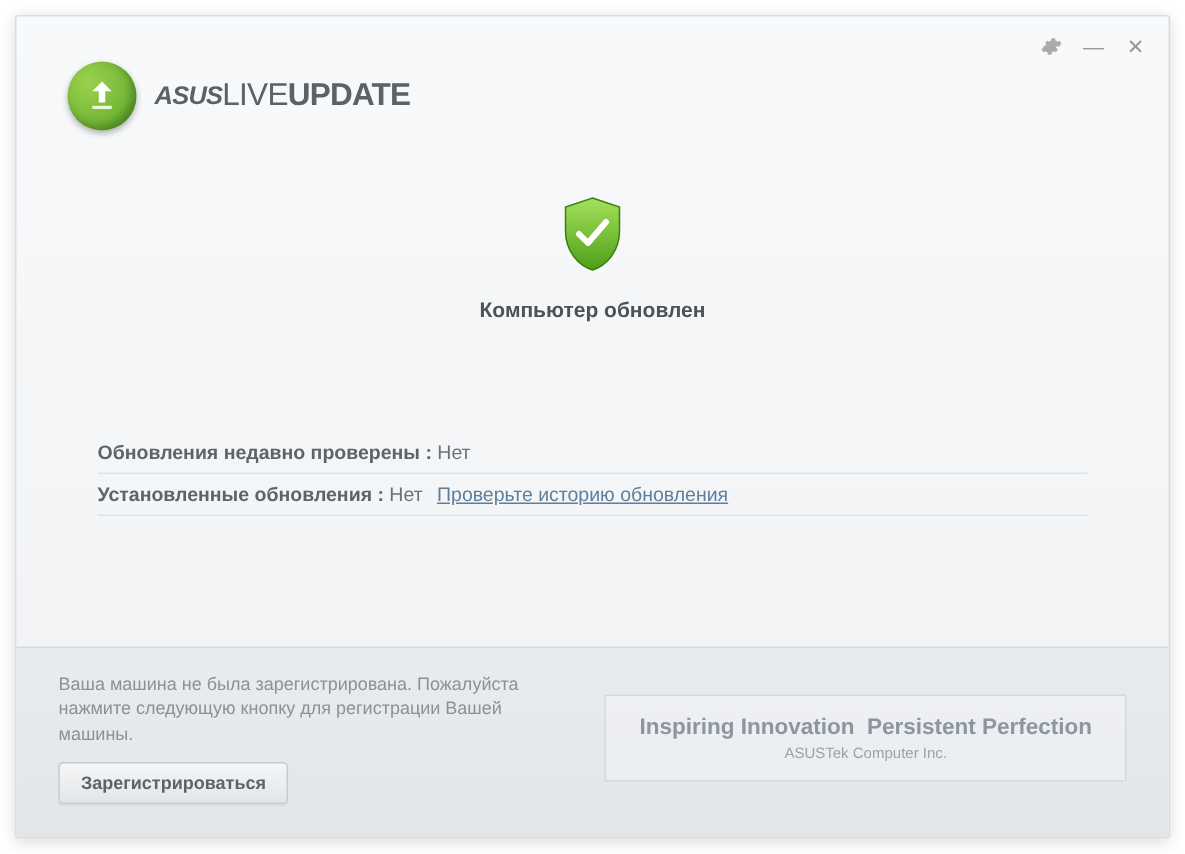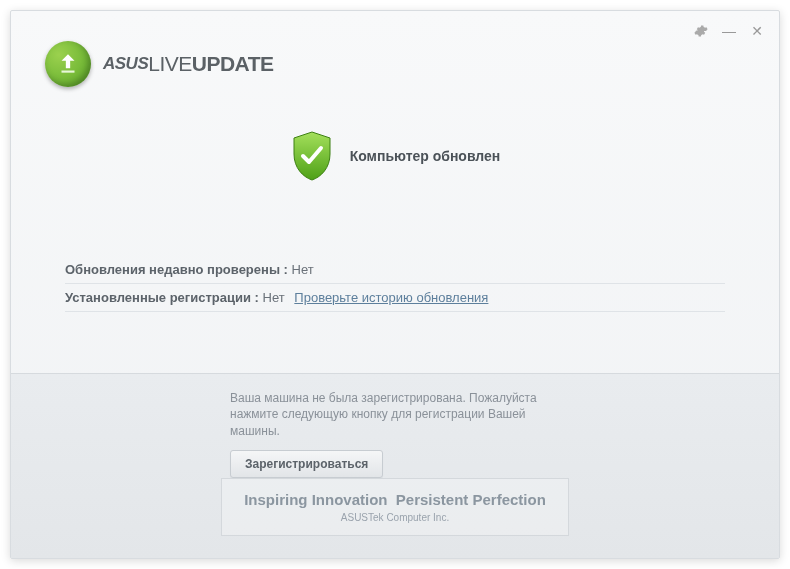--- a/index.html
+++ b/index.html
@@ -74,20 +74,21 @@
 .main {
   padding: 35px 60px 10px 60px;
   text-align: center;
 }
 .status-row {
   display: inline-flex;
   align-items: center;
   gap: 16px;
   text-align: left;
   margin-bottom: 28px;
+  flex-direction: column;
 }
 .shield {
   width: 44px;
   height: 52px;
 }
 .status-text .title {
   font-size: 14px;
   font-weight: 700;
   color: #4b5258;
 }
@@ -138,21 +139,20 @@
   position: absolute;
   left: 0;
   right: 0;
   bottom: 0;
   padding: 16px 28px 22px 28px;
   background: linear-gradient(to bottom, #e9ecef 0%, #e3e6e9 100%);
   border-top: 1px solid #d6dade;
   display: flex;
   align-items: center;
   justify-content: space-between;
-  flex-direction: column;
 }
 .reg-box {
   font-size: 12px;
   color: #8a9199;
   max-width: 330px;
   line-height: 1.4;
 }
 .reg-btn {
   margin-top: 10px;
   padding: 6px 14px;
@@ -226,21 +226,21 @@
       </div>
     </div>
   </div>
 
   <div class="info-block">
     <div class="info-line">
       <b>Обновления недавно проверены :</b>
       <span class="info-value"> <span>Нет</span></span>
     </div>
     <div class="info-line">
-      <b>Установленные регистрации :</b>
+      <b>Установленные обновления :</b>
       <span class="info-value"> <span>Нет</span></span>
       <span class="info-link">Проверьте историю обновления</span>
     </div>
   </div>
 
   <div class="footer">
     <div class="reg-box">
       <div>Ваша машина не была зарегистрирована. Пожалуйста нажмите следующую кнопку для регистрации Вашей машины.</div>
       <button class="reg-btn">Зарегистрироваться</button>
     </div>

